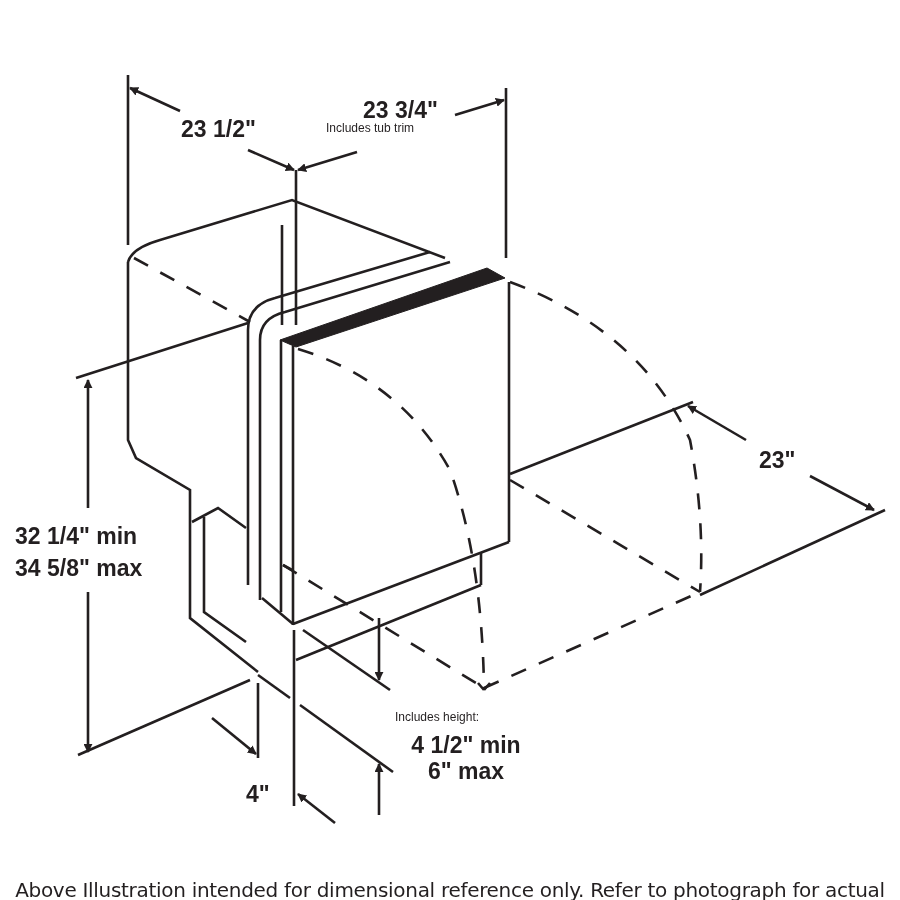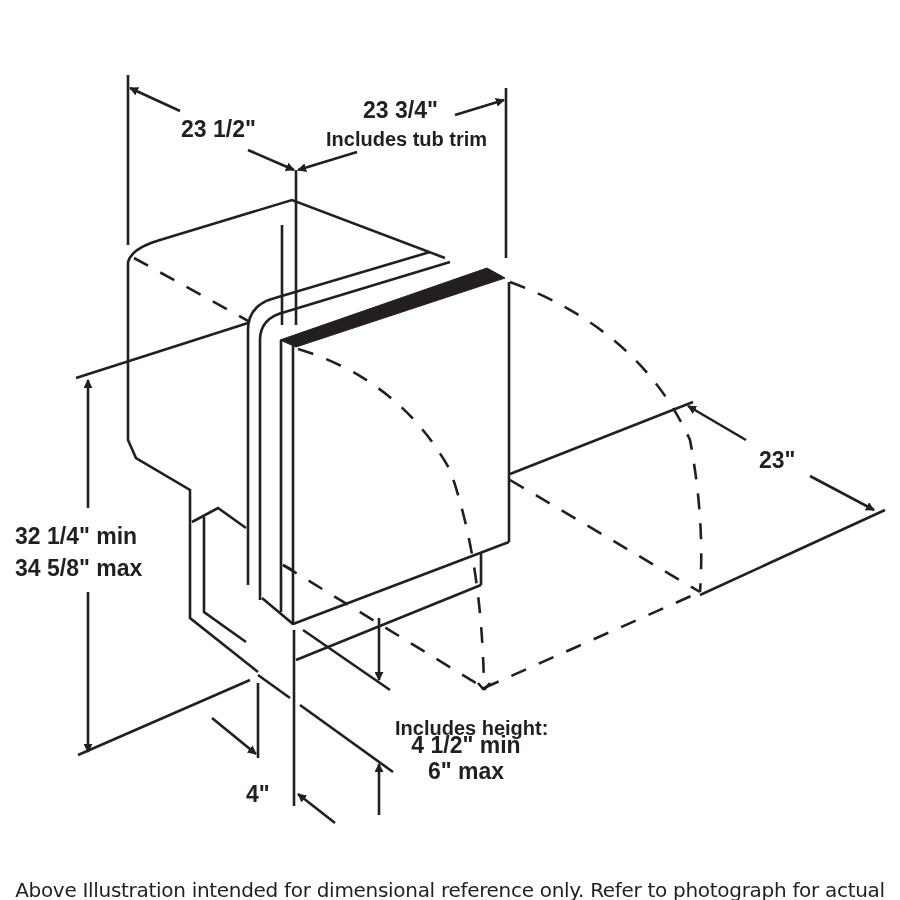--- a/index.html
+++ b/index.html
@@ -4,21 +4,21 @@
   <style>
     html, body { margin: 0; padding: 0; background: #ffffff; }
     body { width: 900px; height: 900px; position: relative; overflow: hidden; font-family: "Liberation Sans", sans-serif; color: #231f20; }
     #diagram { position: absolute; left: 0; top: 0; width: 900px; height: 900px; }
     .ln { stroke: #231f20; stroke-width: 2.6; fill: none; stroke-linecap: butt; stroke-linejoin: miter; }
     .dash { stroke: #231f20; stroke-width: 2.6; fill: none; stroke-dasharray: 16 14; }
     .fill-dark { fill: #231f20; stroke: #231f20; stroke-width: 1; }
     .arrowhead { fill: #231f20; }
     .lbl { position: absolute; font-family: "Liberation Sans", sans-serif; color: #231f20; white-space: nowrap; line-height: 1; }
     .bold { font-weight: bold; font-size: 23px; }
-    .reg { font-weight: bold; font-size: 20px; margin-top: 7px; }
+    .reg { font-weight: normal; font-size: 12px; }
     .center { text-align: center; }
     #footnote { position: absolute; left: 0; width: 900px; top: 878px; text-align: center; font-size: 20px; font-family: "DejaVu Sans", sans-serif; color: #231f20; letter-spacing: -0.3px; }
   </style>
 </head>
 <body>
 
 <svg id="diagram" viewBox="0 0 900 900" xmlns="http://www.w3.org/2000/svg">
   <defs>
     <marker id="ah" viewBox="0 0 10 10" refX="9" refY="5" markerWidth="9" markerHeight="9" orient="auto-start-reverse" markerUnits="userSpaceOnUse">
       <path d="M0,0 L10,5 L0,10 z" class="arrowhead"></path>

